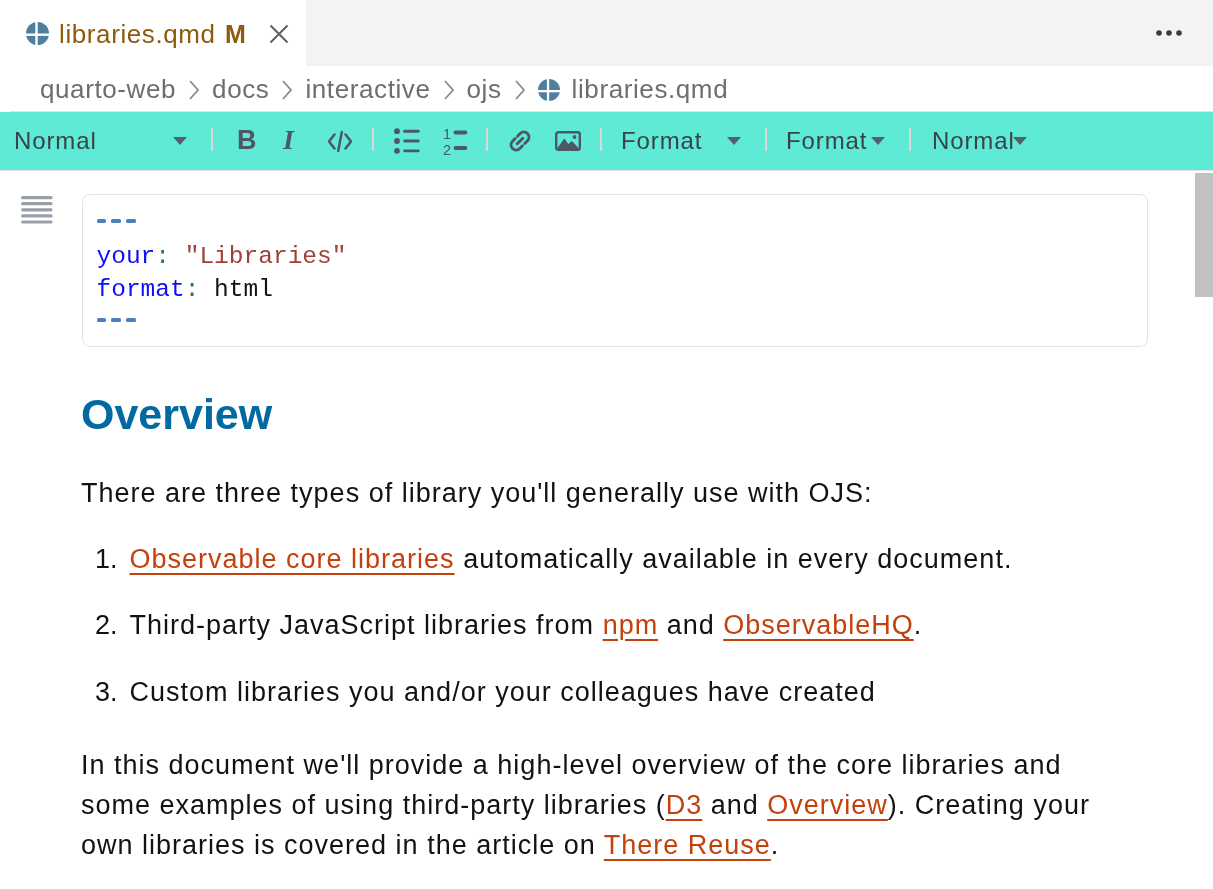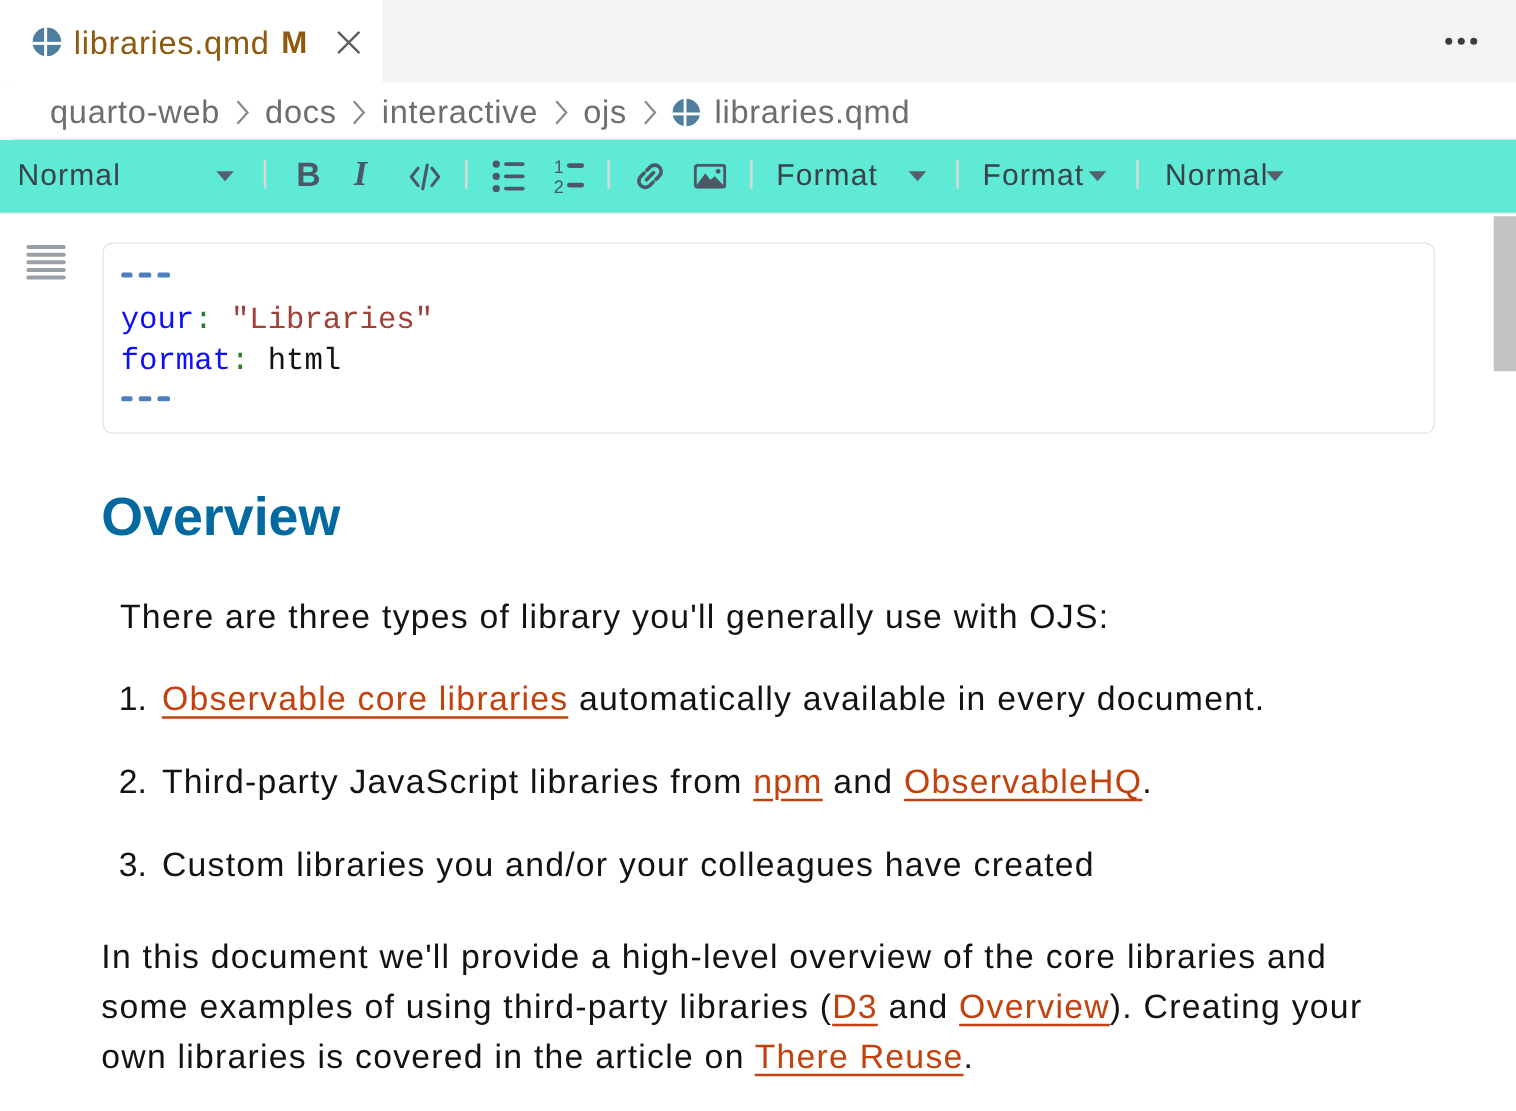--- a/index.html
+++ b/index.html
@@ -157,19 +157,19 @@
       <rect x="0" y="24.4" width="31.6" height="3.2" rx="1.6"></rect>
     </g>
   </svg>
   <div class="codeblock"><span class="dash"></span><span class="dash"></span><span class="dash"></span>
 <span class="cb-key">your</span><span class="cb-col">:</span> <span class="cb-str">"Libraries"</span>
 <span class="cb-key">format</span><span class="cb-col">:</span> html
 <span class="dash"></span><span class="dash"></span><span class="dash"></span></div>
 
   <div class="content">
     <h1 style="top:389px;">Overview</h1>
-    <p style="top:472.5px;margin-left:15px;">There are three types of library you'll generally use with OJS:</p>
+    <p style="top:472.5px;">There are three types of library you'll generally use with OJS:</p>
     <li style="top:538.5px;"><span class="num">1.</span><a href="#">Observable core libraries</a> automatically available in every document.</li>
     <li style="top:605px;"><span class="num">2.</span>Third-party JavaScript libraries from <a href="#">npm</a> and <a href="#">ObservableHQ</a>.</li>
     <li style="top:671.5px;"><span class="num">3.</span>Custom libraries you and/or your colleagues have created</li>
     <p style="top:744.5px;">In this document we'll provide a high-level overview of the core libraries and some examples of using third-party libraries (<a href="#">D3</a> and <a href="#">Overview</a>). Creating your own libraries is covered in the article on <a href="#">There Reuse</a>.</p>
   </div>
   <div class="scrollthumb"></div>
 
 </body></html>

